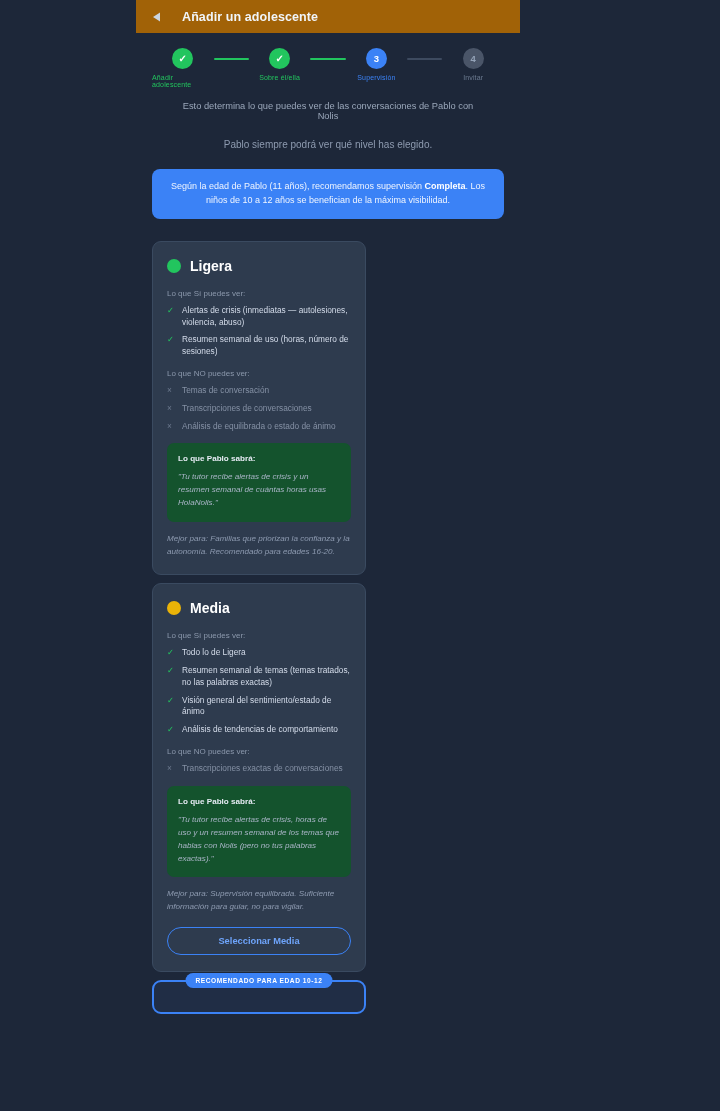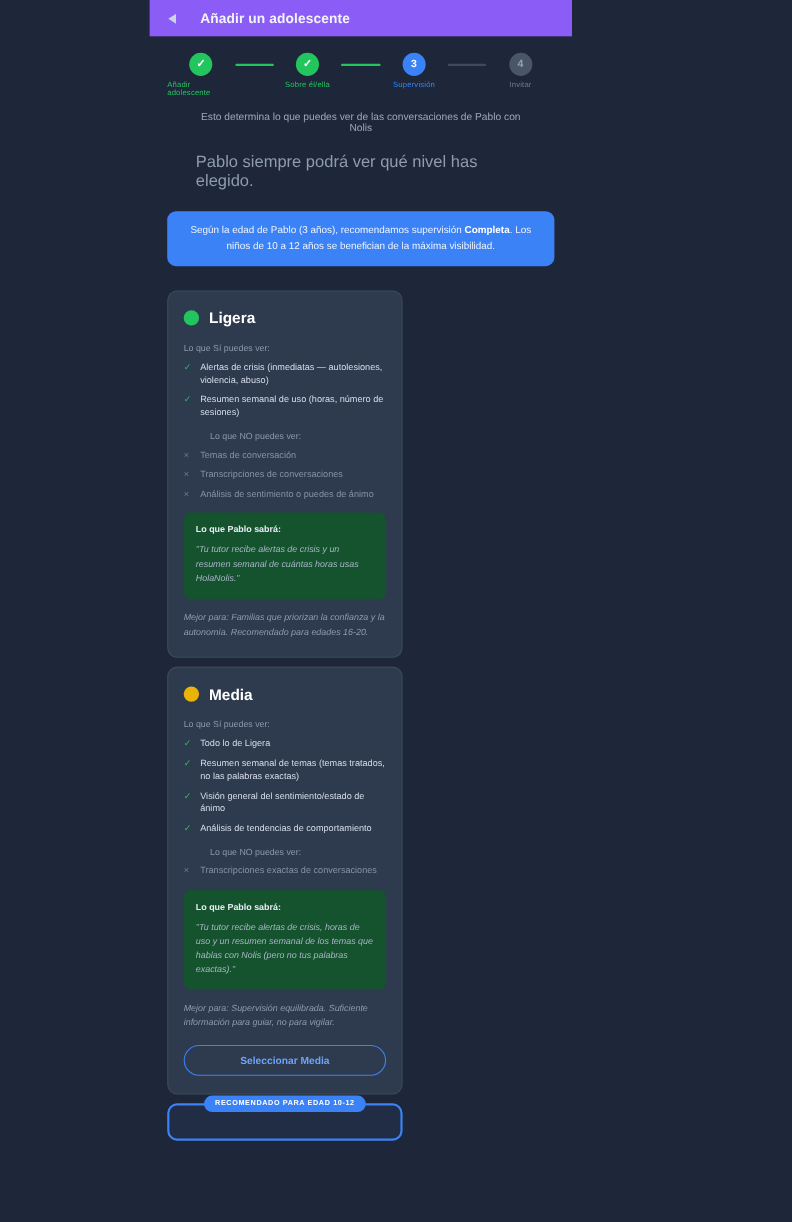--- a/index.html
+++ b/index.html
@@ -15,21 +15,21 @@
     left: 136px;
     top: 0;
     width: 384px;
     min-height: 1111px;
     background: #1d2739;
   }
 
   
   .appbar {
     height: 33px;
-    background: #8b5cf6;
+    background: #a16207;
     display: flex;
     align-items: center;
     padding: 0 14px;
     gap: 18px;
   }
   .back-icon {
     width: 14px; height: 14px;
     display: flex; align-items: center; justify-content: center;
     cursor: pointer;
   }
@@ -75,23 +75,23 @@
     padding: 5px 20px 0;
     letter-spacing: -.2px;
   }
   .page-sub {
     text-align: center;
     color: #9aa7ba;
     font-size: 9.3px;
     padding: 7px 26px 0;
   }
   .page-note {
-    text-align: left;
+    text-align: center;
     color: #8e9bb0;
-    font-size: 15px;
+    font-size: 10px;
     padding: 18px 26px 0;
   }
 
   
   .rec-banner {
     margin: 19px 0 0 0;
     background: #3b82f6;
     border-radius: 8px;
     padding: 11px 16px;
     color: #eef4ff;
@@ -142,21 +142,21 @@
     margin-bottom: 15px;
   }
   .dot { width: 14px; height: 14px; border-radius: 50%; flex: 0 0 auto; }
   .card-title { color: #ffffff; font-size: 14px; font-weight: 700; }
 
   .sect-label {
     color: #8c99ad;
     font-size: 8px;
     margin: 0 0 7px 0;
   }
-  .sect-label.second { margin-top: 11px; margin-left: 24px; }
+  .sect-label.second { margin-top: 11px; }
   ul.feat { list-style: none; }
   ul.feat li {
     display: flex;
     gap: 7px;
     font-size: 8.3px;
     line-height: 1.42;
     margin-bottom: 6px;
     color: #d4dcea;
   }
   ul.feat li .mark { flex: 0 0 8px; font-size: 8.3px; line-height: 1.42; }
@@ -248,21 +248,21 @@
           <span>4</span>
         </div>
         <div class="step-label todo">Invitar</div>
       </div>
     </div>
 
     <div class="page-sub">Esto determina lo que puedes ver de las conversaciones de Pablo con Nolis</div>
     <div class="page-note">Pablo siempre podrá ver qué nivel has elegido.</div>
 
     <div class="rec-banner">
-      <span>Según la edad de Pablo (3 años), recomendamos supervisión </span><b>Completa</b><span>. Los niños de 10 a 12 años se benefician de la máxima visibilidad.</span>
+      <span>Según la edad de Pablo (11 años), recomendamos supervisión </span><b>Completa</b><span>. Los niños de 10 a 12 años se benefician de la máxima visibilidad.</span>
     </div>
 
     <div class="cards">
 
       <div class="card">
         <div class="card-head">
           <span class="dot" style="background:#22c55e"></span>
           <span class="card-title">Ligera</span>
         </div>
         <div class="sect-label">Lo que Sí puedes ver:</div>
@@ -281,21 +281,21 @@
           <li class="no">
               <span class="mark">×</span>
               <span>Temas de conversación</span>
             </li>
           <li class="no">
               <span class="mark">×</span>
               <span>Transcripciones de conversaciones</span>
             </li>
           <li class="no">
               <span class="mark">×</span>
-              <span>Análisis de sentimiento o puedes de ánimo</span>
+              <span>Análisis de equilibrada o estado de ánimo</span>
             </li>
         </ul>
         <div class="know-box">
           <div class="know-title">Lo que Pablo sabrá:</div>
           <div class="know-quote">"Tu tutor recibe alertas de crisis y un resumen semanal de cuántas horas usas HolaNolis."</div>
         </div>
         <div class="best-for">Mejor para: Familias que priorizan la confianza y la autonomía. Recomendado para edades 16-20.</div>
       </div>
 
       <div class="card">

